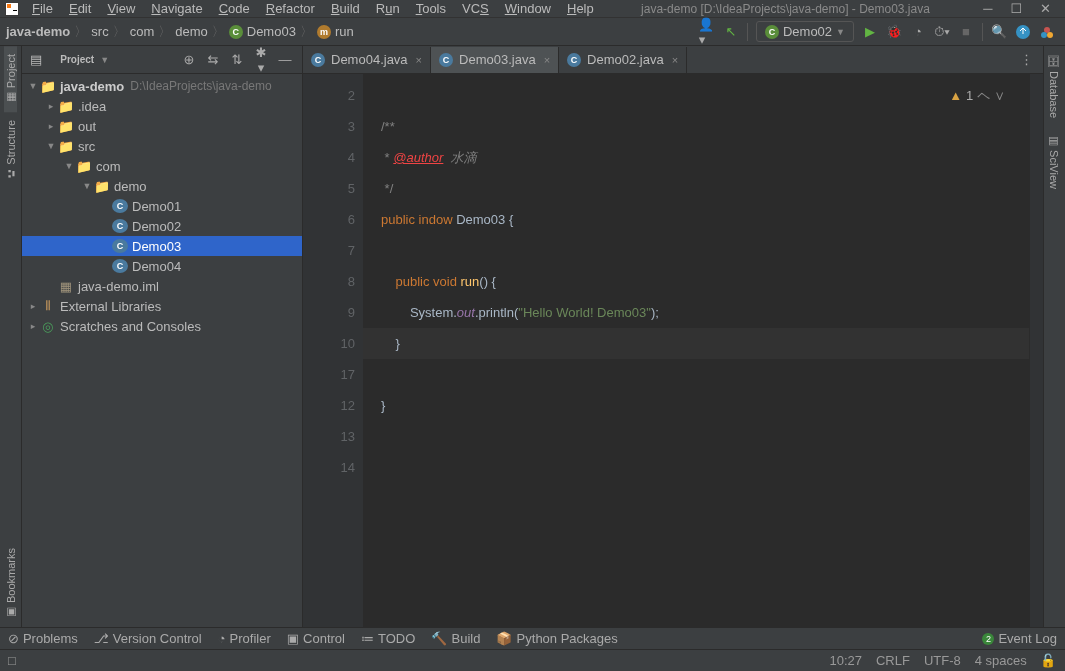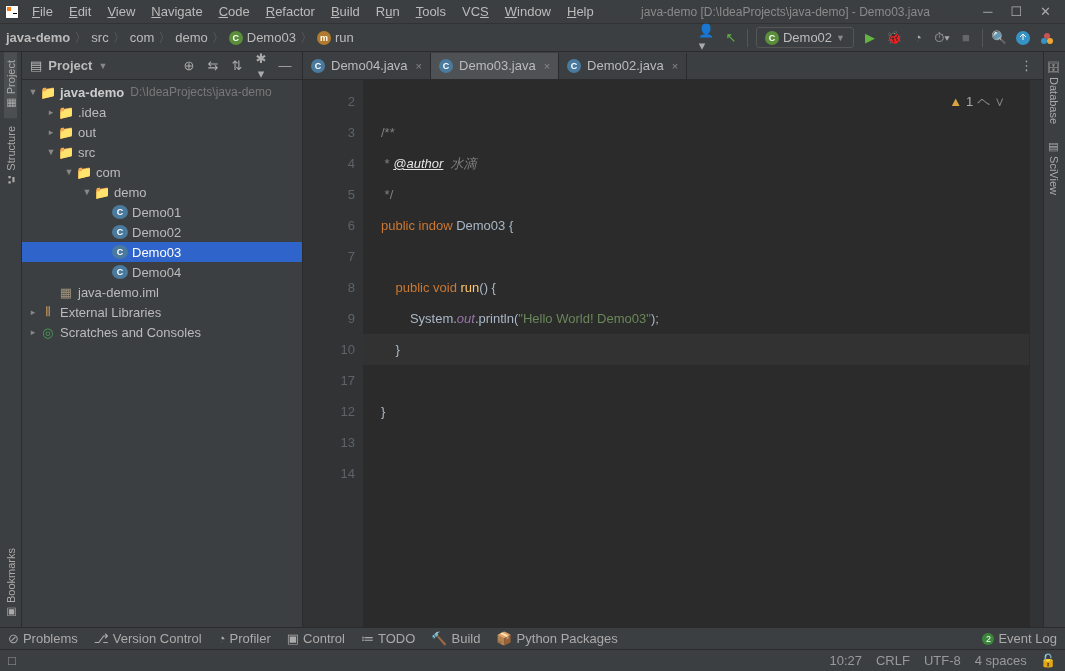--- a/index.html
+++ b/index.html
@@ -1,17 +1,17 @@
 <!DOCTYPE html>
 <html><head>
 <meta charset="utf-8">
 <style>
 *{margin:0;padding:0;box-sizing:border-box;font-family:"Segoe UI",Arial,sans-serif;font-size:13px;}
 body{background:#3c3f41;color:#bbb;width:1065px;height:671px;overflow:hidden;display:flex;flex-direction:column;user-select:none;}
-.titlebar{height:24px;background:#3c3f41;display:flex;align-items:center;border-bottom:1px solid #323232;}
+.titlebar{height:18px;background:#3c3f41;display:flex;align-items:center;border-bottom:1px solid #323232;}
 .titlebar .logo{width:24px;display:flex;justify-content:center;align-items:center;}
 .menubar{display:flex;gap:0;}
 .menubar span{padding:3px 8px;cursor:default;}
 .menubar span u{text-decoration:underline;}
 .titlecenter{flex:1;text-align:center;color:#8a8a8a;font-size:12px;}
 .winbtns{display:flex;gap:18px;padding:0 14px;color:#aaa;}
 .navbar{height:28px;background:#3c3f41;display:flex;align-items:center;border-bottom:1px solid #2b2b2b;}
 .breadcrumb{display:flex;align-items:center;gap:4px;padding-left:6px;font-size:12px;}
 .breadcrumb .sep{color:#666;}
 .iconc{width:14px;height:14px;border-radius:50%;display:inline-flex;align-items:center;justify-content:center;font-size:9px;font-weight:bold;}
@@ -25,21 +25,21 @@
 .play{color:#62b543;}
 .bug{color:#62b543;}
 .sep-v{width:1px;height:18px;background:#555;}
 .body{flex:1;display:flex;min-height:0;}
 .leftstrip{width:22px;background:#3c3f41;border-right:1px solid #2b2b2b;display:flex;flex-direction:column;align-items:center;}
 .leftstrip .rot{writing-mode:vertical-rl;transform:rotate(180deg);font-size:11px;padding:8px 0;color:#aaa;cursor:pointer;}
 .leftstrip .rot.sel{background:#4b4f51;}
 .leftstrip .bm{margin-top:auto;writing-mode:vertical-rl;transform:rotate(180deg);font-size:11px;padding:8px 0;color:#aaa;}
 .sidebar{width:281px;background:#3c3f41;border-right:1px solid #2b2b2b;display:flex;flex-direction:column;}
 .sidehdr{height:28px;display:flex;align-items:center;padding:0 8px;border-bottom:1px solid #2b2b2b;gap:6px;}
-.sidehdr .title{font-weight:bold;font-size:13px;}
+.sidehdr .title{font-weight:bold;font-size:10px;margin-left:12px;}
 .sidehdr .drop{color:#888;font-size:9px;}
 .sidehdr .sp{flex:1;}
 .sidehdr .i{width:18px;text-align:center;color:#aaa;font-size:13px;}
 .tree{flex:1;overflow:hidden;padding-top:2px;}
 .trow{height:20px;display:flex;align-items:center;font-size:13px;white-space:nowrap;}
 .trow.sel{background:#2f65ca;color:#fff;}
 .trow .arr{width:14px;text-align:center;color:#888;font-size:9px;}
 .trow .ic{width:16px;display:inline-flex;align-items:center;justify-content:center;margin-right:4px;}
 .folder{color:#b0814c;}
 .trow .dim{color:#787878;margin-left:6px;font-size:12px;}
@@ -49,21 +49,21 @@
 .tab.active{background:#4e5254;}
 .tab .x{color:#888;font-size:11px;margin-left:2px;}
 .tabend{flex:1;}
 .tabdots{padding:0 10px;color:#aaa;}
 .code{flex:1;display:flex;font-family:"JetBrains Mono","Consolas",monospace;font-size:16px;position:relative;}
 .gutter{width:60px;background:#313335;color:#606366;text-align:right;padding:6px 8px 0 0;line-height:31px;}
 .lines{flex:1;padding:6px 0 0 18px;line-height:31px;position:relative;}
 .lines .l{white-space:pre;}
 .kw{color:#cc7832;}
 .cmt{color:#808080;}
-.doctag{color:#e5e5e5;font-style:italic;text-decoration:underline;margin-top:39px;}
+.doctag{color:#ef4444;font-style:italic;text-decoration:underline;margin-top:39px;}
 .str{color:#6a8759;}
 .fn{color:#ffc66d;}
 .fld{color:#9876aa;font-style:italic;}
 .txt{color:#a9b7c6;}
 .author{color:#808080;font-style:italic;}
 .hl-line{position:absolute;left:0;right:0;height:31px;background:#323232;z-index:0;}
 .lines .l{position:relative;z-index:1;}
 .warnbar{position:absolute;top:6px;right:24px;display:flex;align-items:center;gap:4px;font-size:12px;color:#aaa;}
 .warnbar .tri{color:#d9a343;}
 .ruler{width:14px;background:#313335;border-left:1px solid #2b2b2b;}

